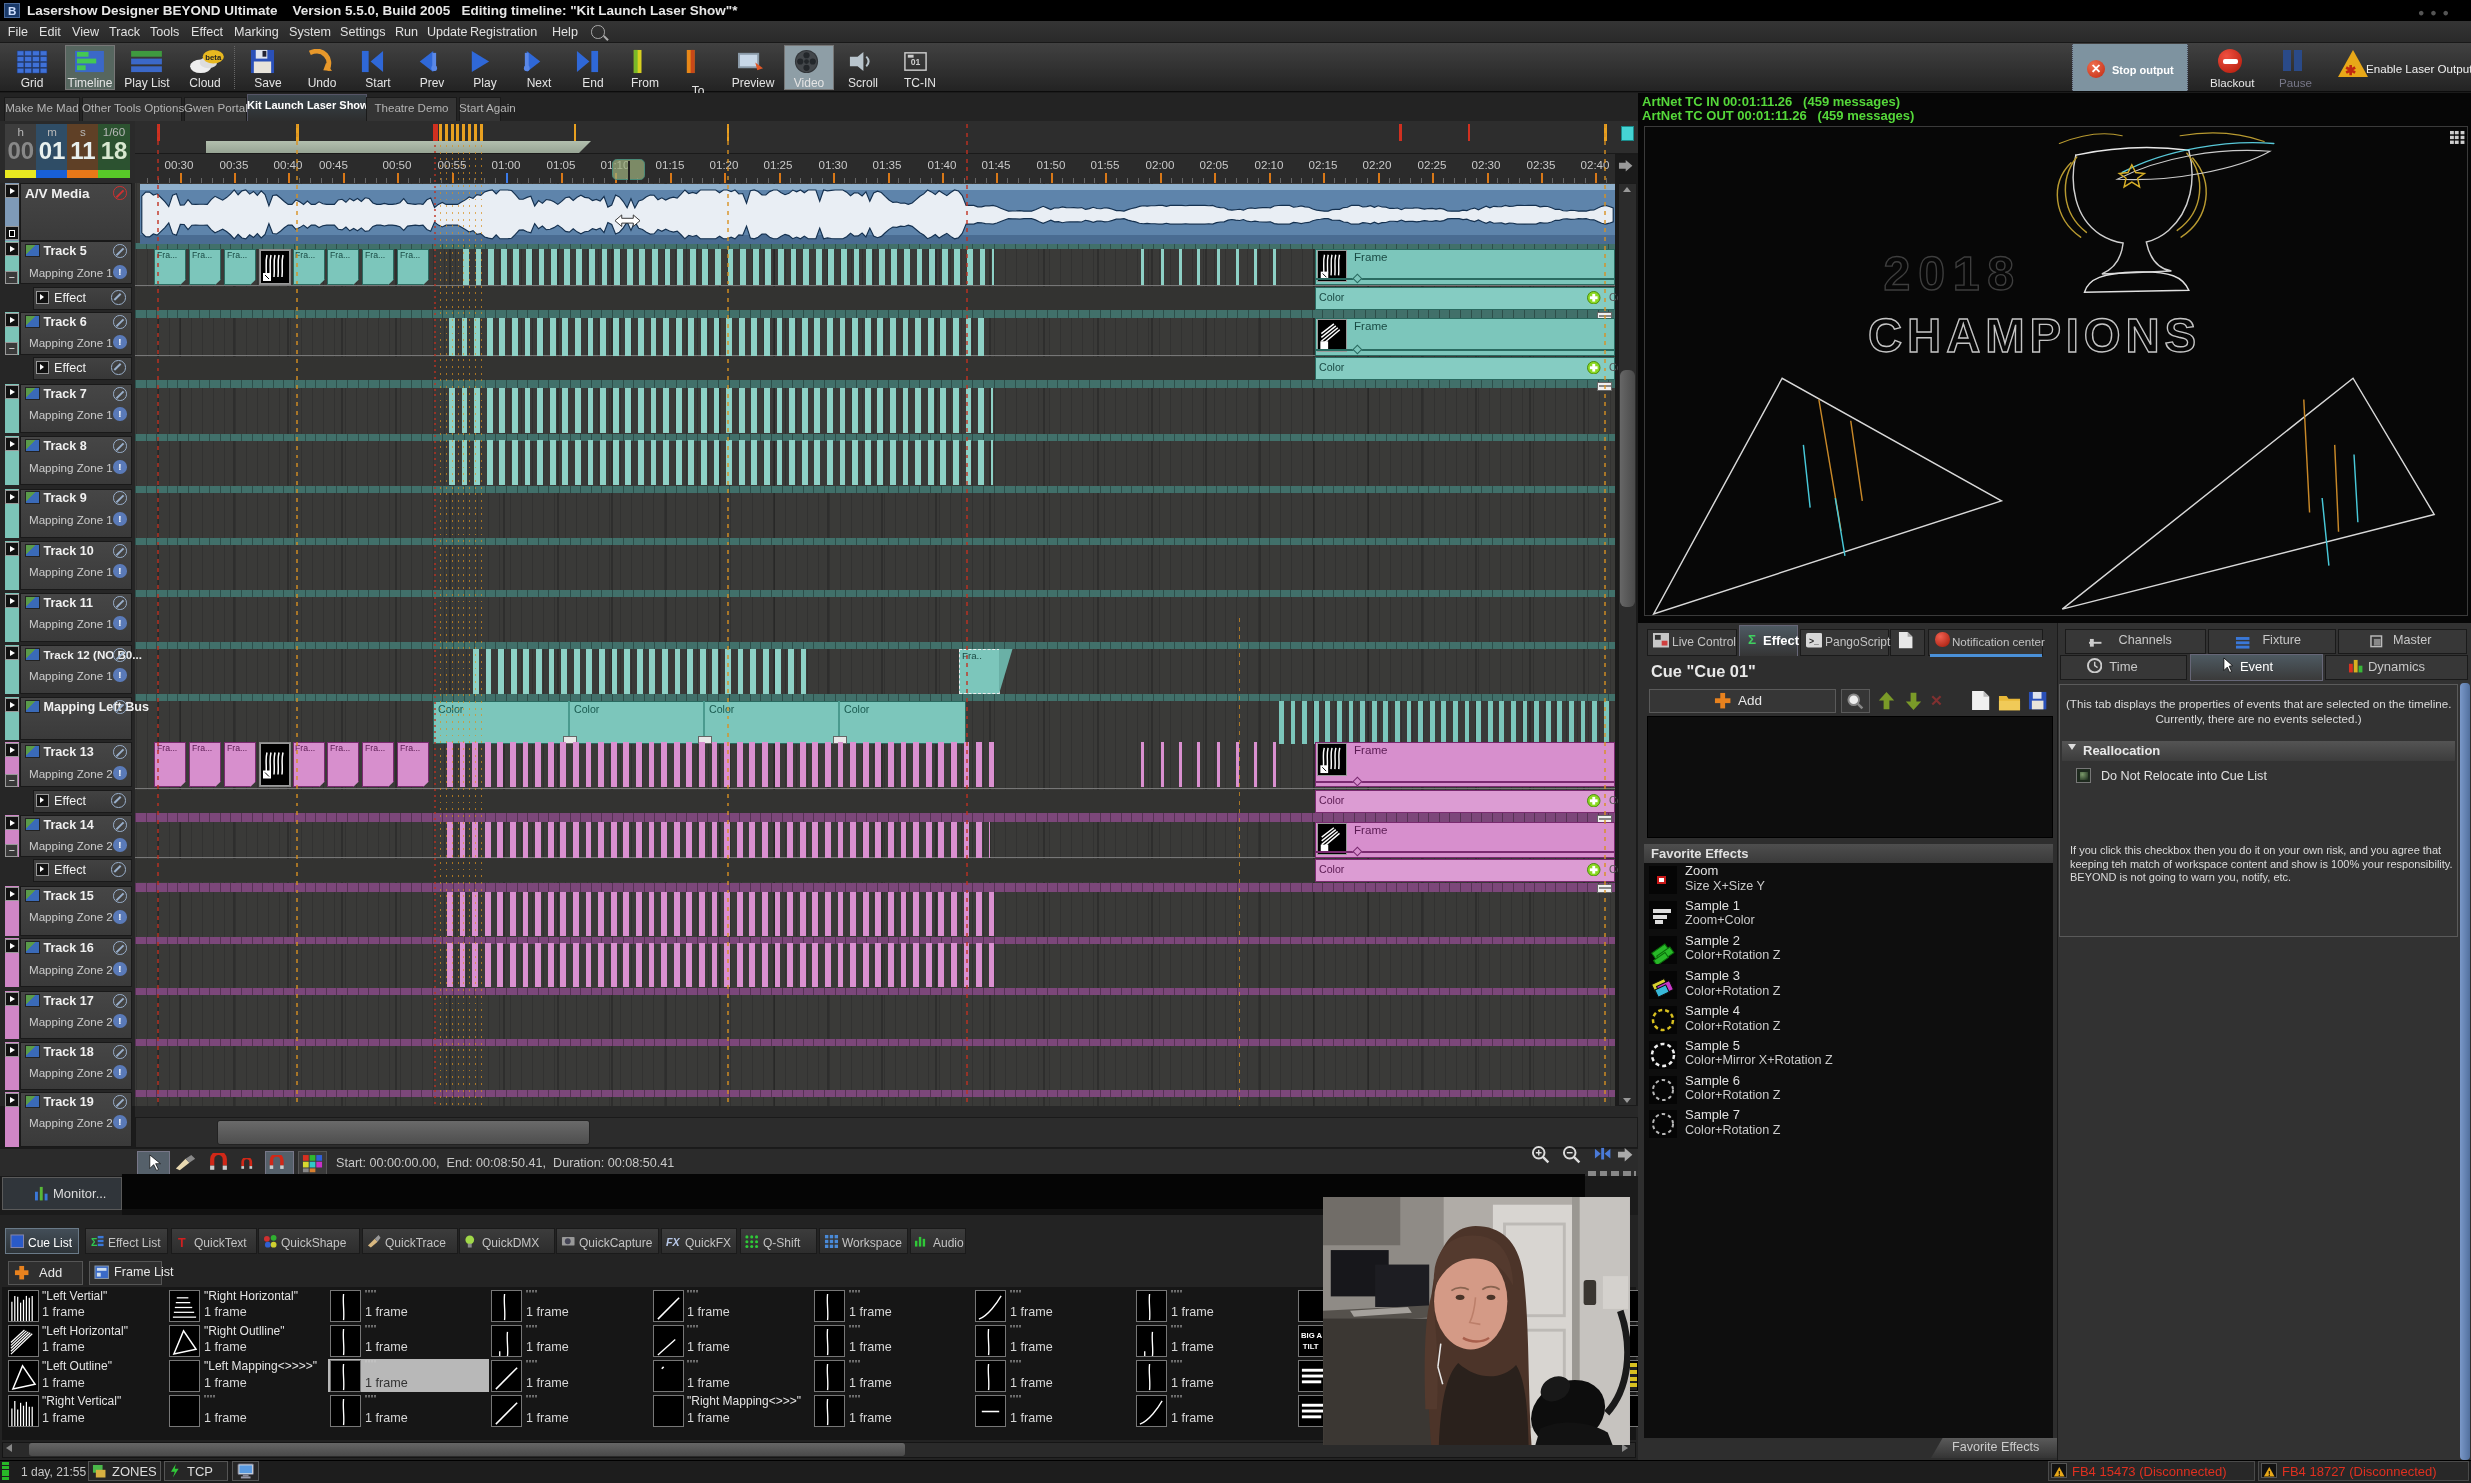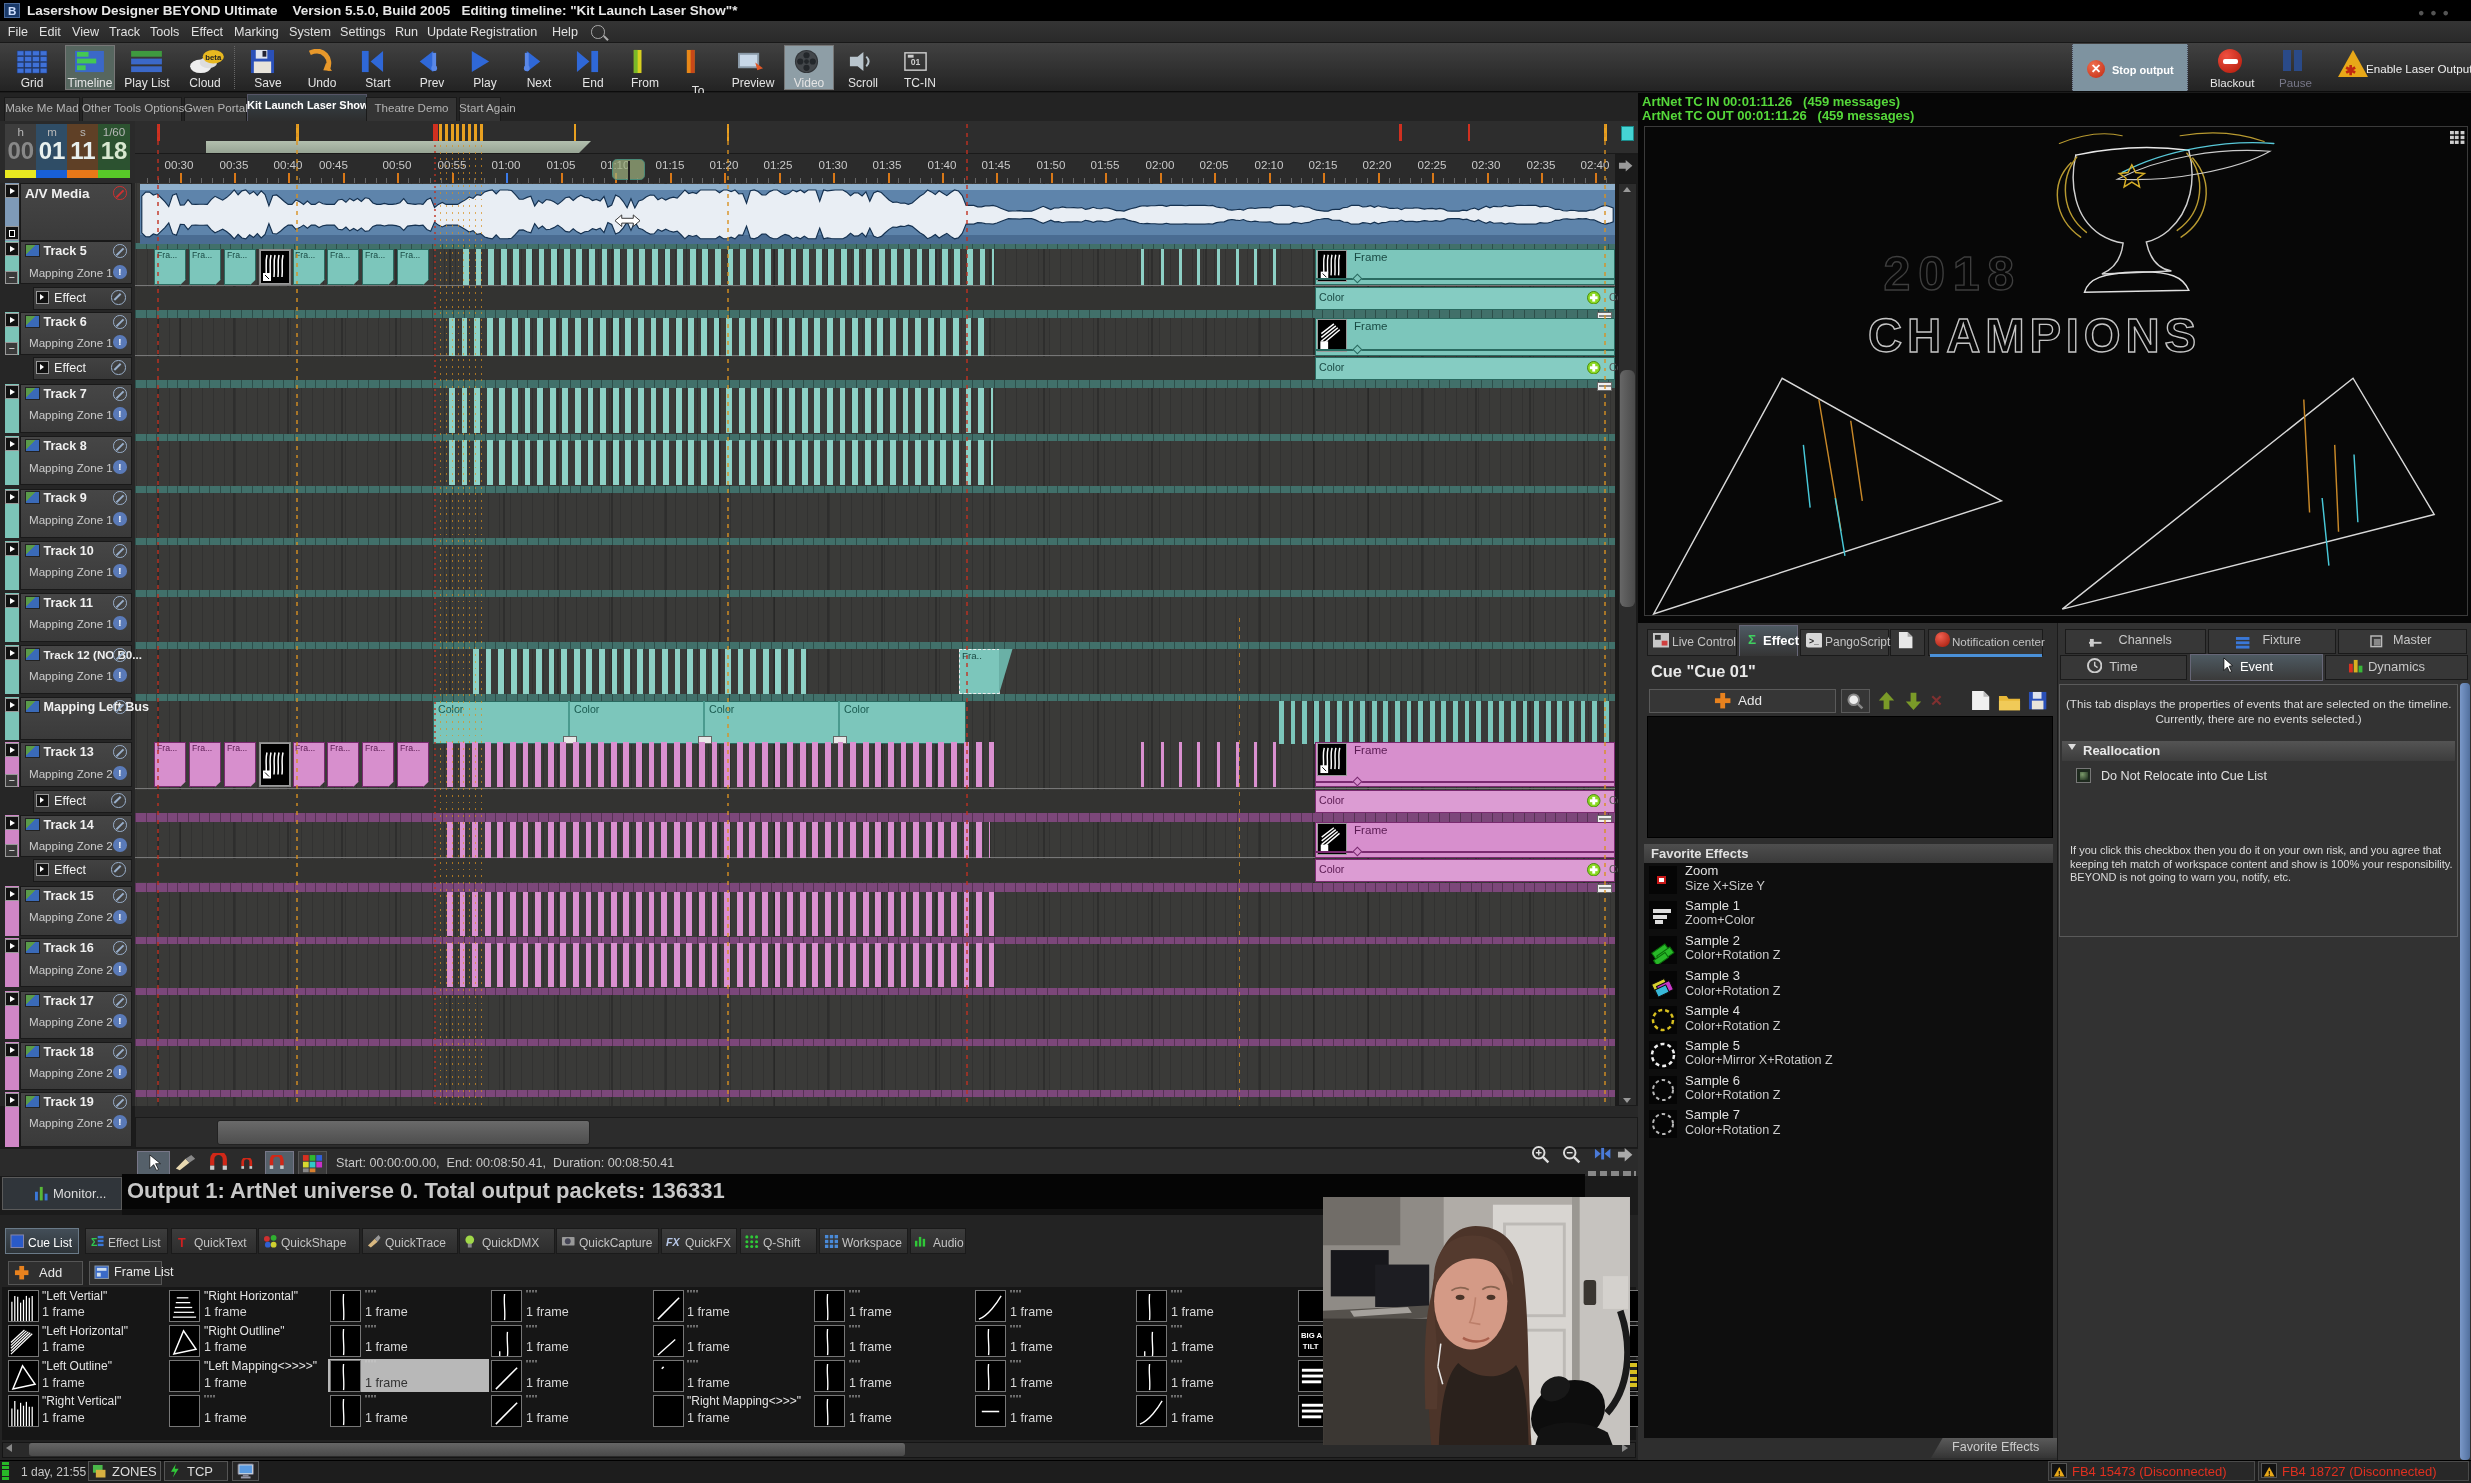--- a/index.html
+++ b/index.html
@@ -960,21 +960,20 @@
       </svg></div>
 <div style="position:absolute;left:1588px;top:1171px;width:48px;height:4.8px;background:repeating-linear-gradient(90deg,#888 0 7.7px,transparent 7.7px 11.6px);"></div>
 <div style="position:absolute;left:122px;top:1174px;width:1463px;height:35px;background:#050505;"></div>
 <div style="position:absolute;left:1.9px;top:1177px;width:120px;height:33px;background:#30353a;border:1px solid #5a5a5a;"></div>
 <div style="position:absolute;left:35px;top:1184px;width:13.5px;height:17.4px;"><svg width="13.5" height="17.4" viewBox="0 0 14 18">
         <rect x="0" y="8" width="3" height="9" fill="#3a78d8"></rect>
         <rect x="5" y="3" width="3" height="14" fill="#58b838"></rect>
         <rect x="10" y="10" width="3" height="7" fill="#3a78d8"></rect>
       </svg></div>
 <div style="position:absolute;left:53px;top:1186px;font-size:13px;color:#ddd;">Monitor...</div>
-<div style="position:absolute;left:127px;top:1178px;font-size:22px;font-weight:bold;color:#c8c8c8;white-space:nowrap;">Output 1: ArtNet universe 0. Total output packets: 136331</div>
 <div style="position:absolute;left:122px;top:1209px;width:1463px;height:5.8px;background:#111;"></div>
 <div style="position:absolute;left:0;top:1215px;width:1638px;height:245px;background:#232323;"></div>
 <div style="position:absolute;left:1.9px;top:1287px;width:1634px;height:153px;background:#161616;"></div>
 <div style="position:absolute;left:4.8px;top:1228px;width:74px;height:26px;background:linear-gradient(#434e58,#2e3438);border:1px solid #6a7a88;"></div>
 <div style="position:absolute;left:9.7px;top:1234px;width:14.5px;height:14.5px;"><svg width="14.5" height="14.5" viewBox="0 0 15 15">
         <rect x="1" y="1" width="13" height="13" fill="#2a5ac8" stroke="#88a"></rect>
       </svg></div>
 <div style="position:absolute;left:28px;top:1236px;font-size:12px;color:#fff;white-space:nowrap;">Cue List</div>
 <div style="position:absolute;left:85px;top:1228px;width:83px;height:26px;background:linear-gradient(#3c3c3c,#2d2d2d);border:1px solid #1a1a1a;"></div>
 <div style="position:absolute;left:90px;top:1234px;width:14.5px;height:14.5px;"><svg width="14.5" height="14.5" viewBox="0 0 15 15">

